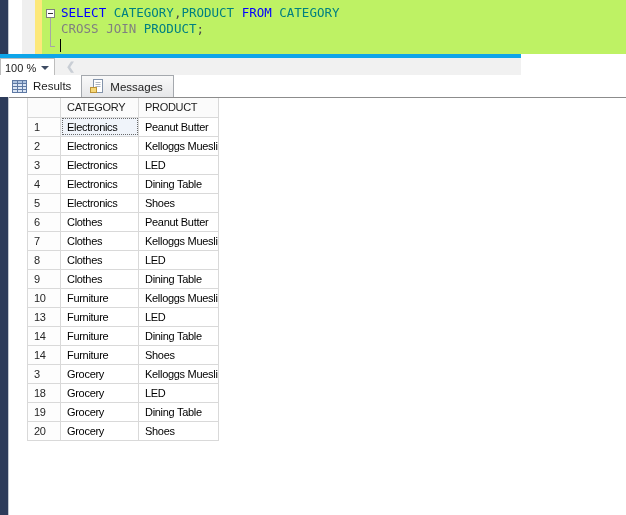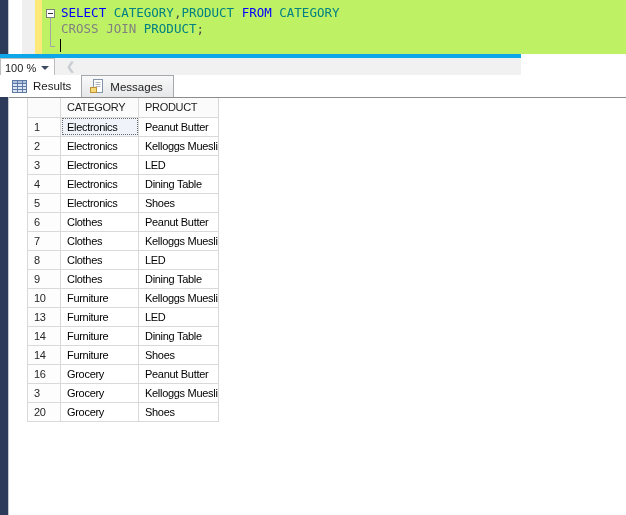--- a/index.html
+++ b/index.html
@@ -185,28 +185,33 @@
             <th class="col-num">14</th>
             <td class="col-cat">Furniture</td>
             <td class="col-prod">Dining Table</td>
           </tr>
           <tr>
             <th class="col-num">14</th>
             <td class="col-cat">Furniture</td>
             <td class="col-prod">Shoes</td>
           </tr>
           <tr>
-            <th class="col-num">16</th>
-            <td class="col-cat">Grocery</td>
-            <td class="col-prod">Peanut Butter</td>
-          </tr>
-          <tr>
             <th class="col-num">3</th>
             <td class="col-cat">Grocery</td>
             <td class="col-prod">Kelloggs Muesli</td>
+          </tr>
+          <tr>
+            <th class="col-num">18</th>
+            <td class="col-cat">Grocery</td>
+            <td class="col-prod">LED</td>
+          </tr>
+          <tr>
+            <th class="col-num">19</th>
+            <td class="col-cat">Grocery</td>
+            <td class="col-prod">Dining Table</td>
           </tr>
           <tr>
             <th class="col-num">20</th>
             <td class="col-cat">Grocery</td>
             <td class="col-prod">Shoes</td>
           </tr>
         </tbody>
       </table>
   </div>
 

